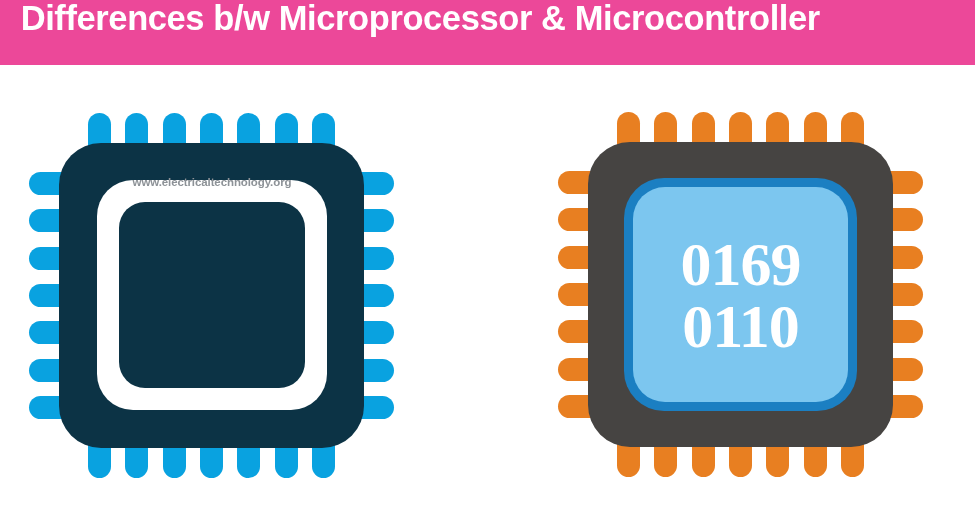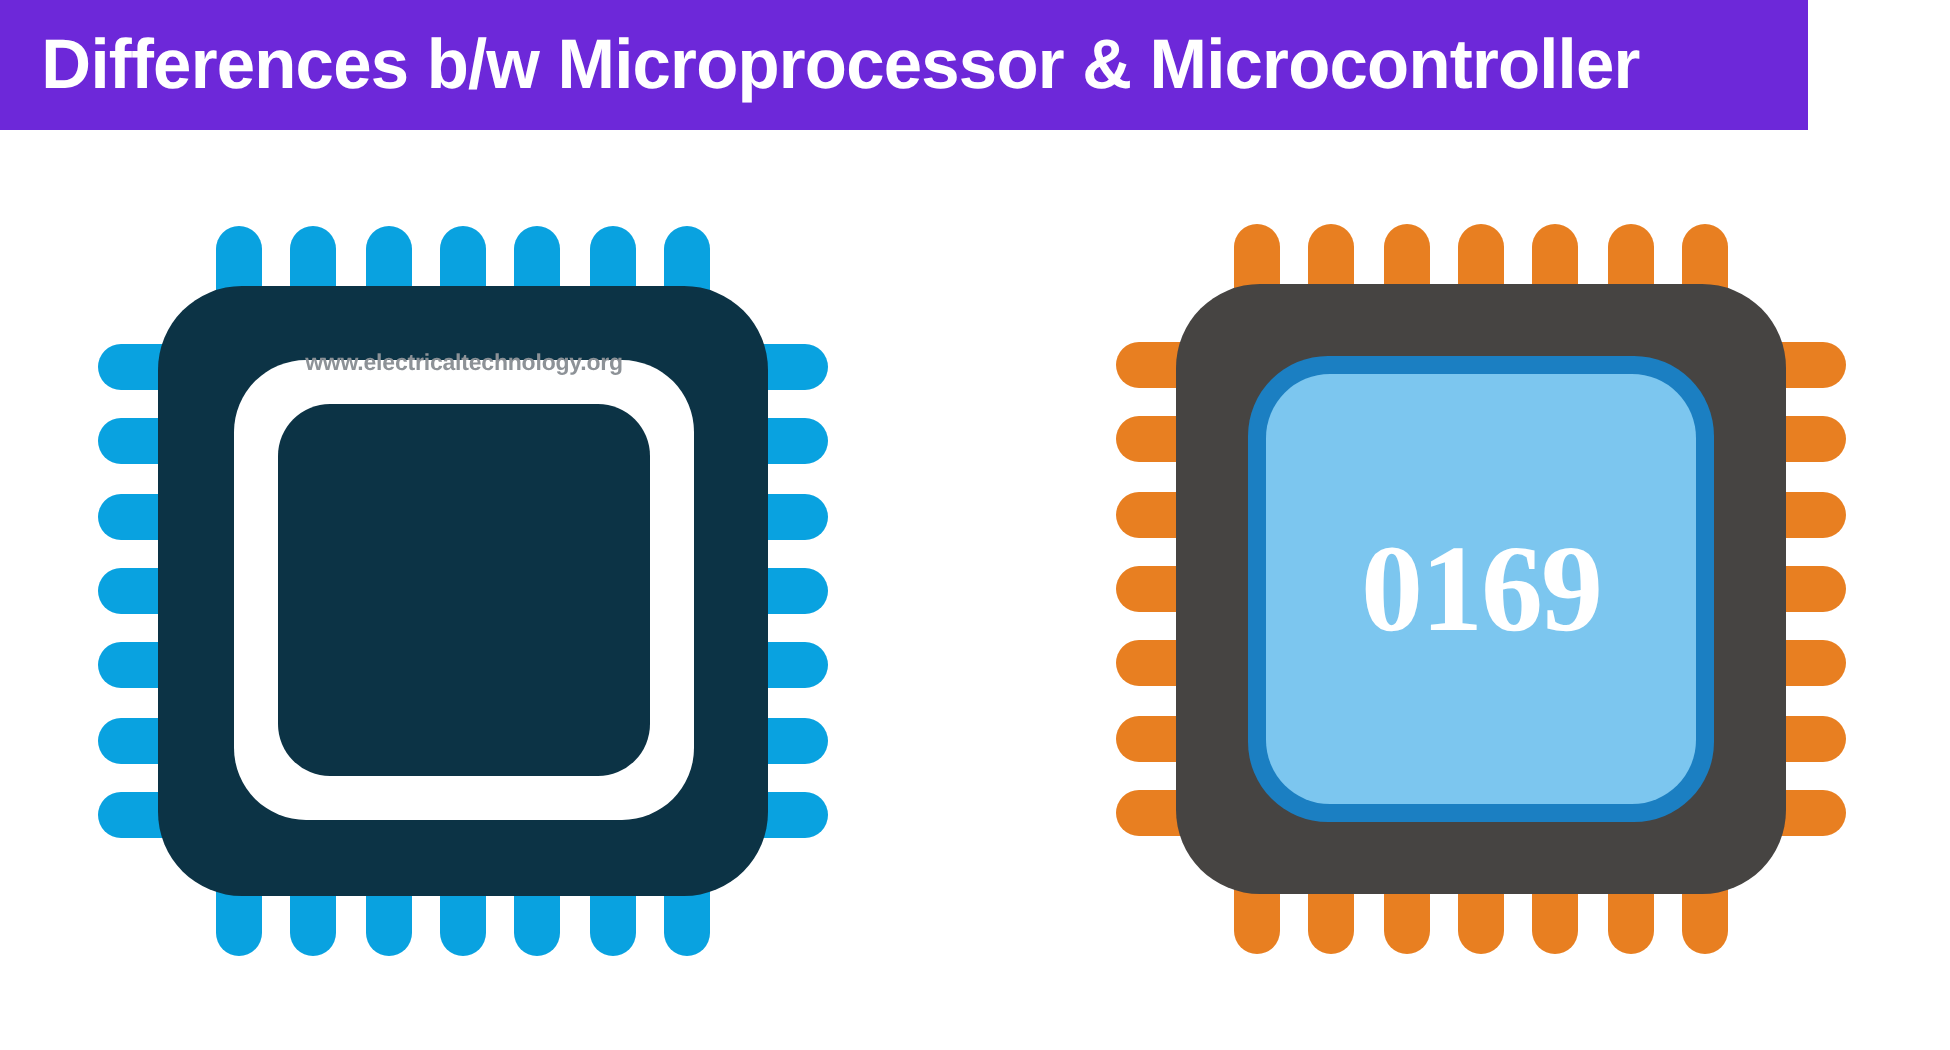--- a/index.html
+++ b/index.html
@@ -17,25 +17,24 @@
     height: 525px;
     background: #ffffff;
     overflow: hidden;
   }
 
   
   #title-banner {
     position: absolute;
     left: 0;
     top: 0;
-    width: 904px;
+    width: 975px;
     height: 65px;
-    background: #6d28d9;
+    background: #ec4899;
     display: flex;
-    align-items: center;
   }
   #title-text {
     color: #ffffff;
     font-family: "Liberation Sans Narrow", "Liberation Sans", sans-serif;
     font-weight: bold;
     font-size: 35px;
     line-height: 1;
     letter-spacing: -0.4px;
     padding-left: 21px;
     transform: scaleX(0.985);
@@ -43,21 +42,21 @@
     white-space: nowrap;
   }
 
   
   .chip {
     position: absolute;
     top: 90px;
     width: 440px;
     height: 420px;
   }
-  #chip-left  { left: 24px; }
+  #chip-left  { left: 4px; }
   #chip-right { left: 520px; }
 
   .chip-body {
     position: absolute;
     border-radius: 42px;
     z-index: 2;
   }
 
   .pin {
     position: absolute;
@@ -220,20 +219,21 @@
         <div class="pin pin-h" style="top: 305.857px; left: 332px;"></div>
       </div>
   </div>
 
   <div id="chip-right" class="chip">
     <div class="chip-body"></div>
 
     <div id="die-outer">
       <div id="die-inner">
         <div class="binary-row">0169</div>
+        <div class="binary-row">0110</div>
       </div>
     </div>
 
     <div class="pin-group-top">
         <div class="pin pin-v" style="left: 97.1429px; top: 22px;"></div>
         <div class="pin pin-v" style="left: 134.429px; top: 22px;"></div>
         <div class="pin pin-v" style="left: 171.714px; top: 22px;"></div>
         <div class="pin pin-v" style="left: 209px; top: 22px;"></div>
         <div class="pin pin-v" style="left: 246.286px; top: 22px;"></div>
         <div class="pin pin-v" style="left: 283.571px; top: 22px;"></div>

